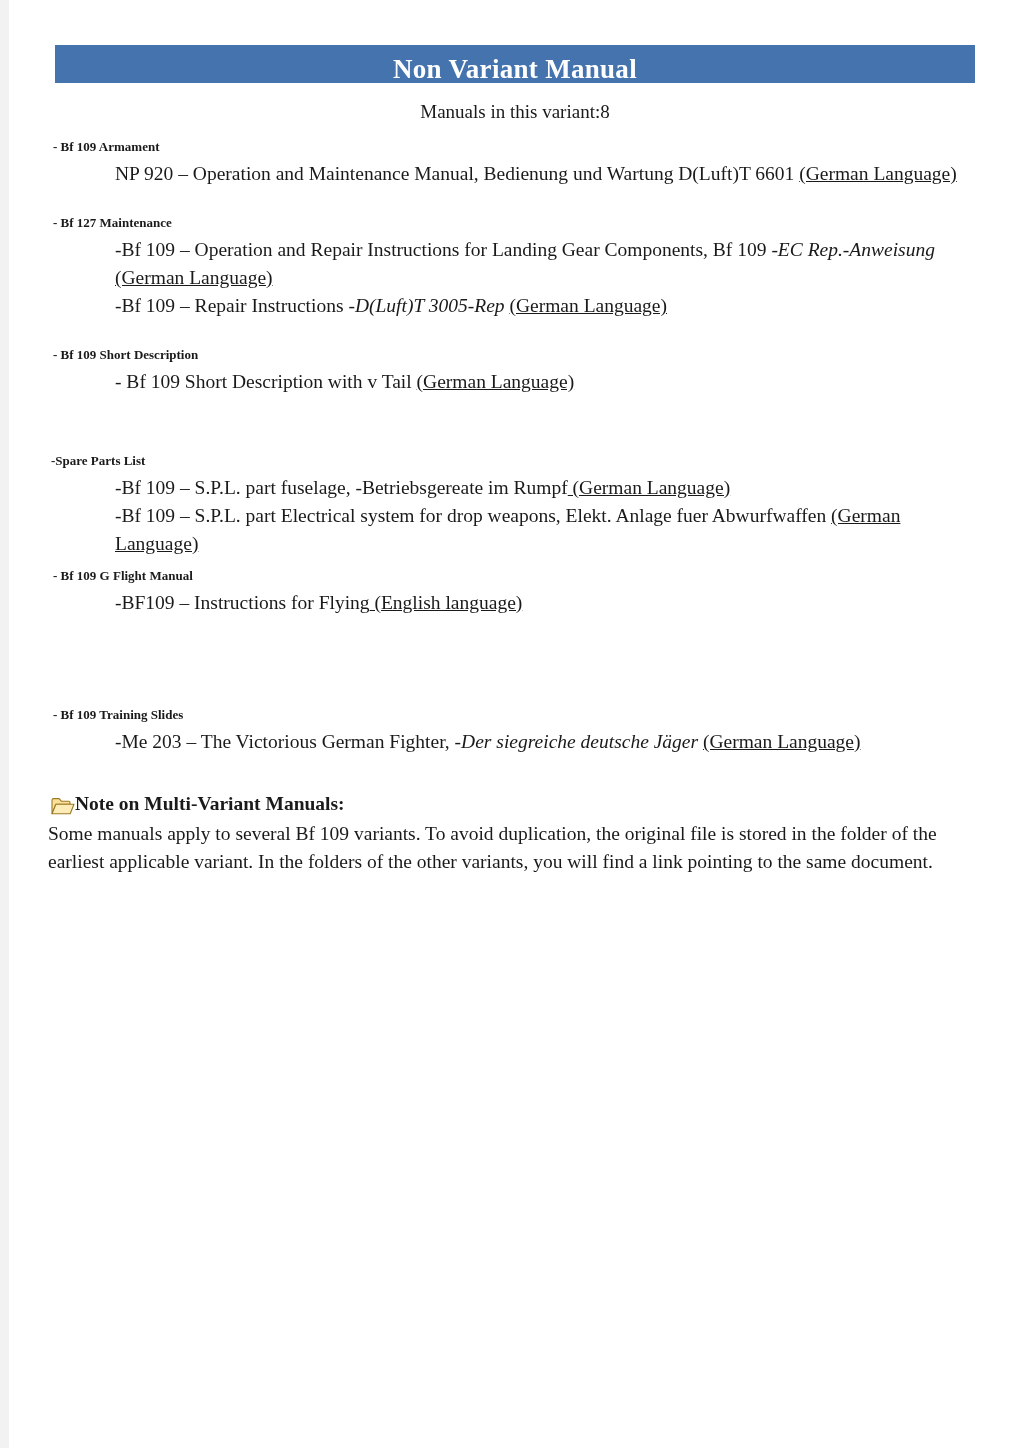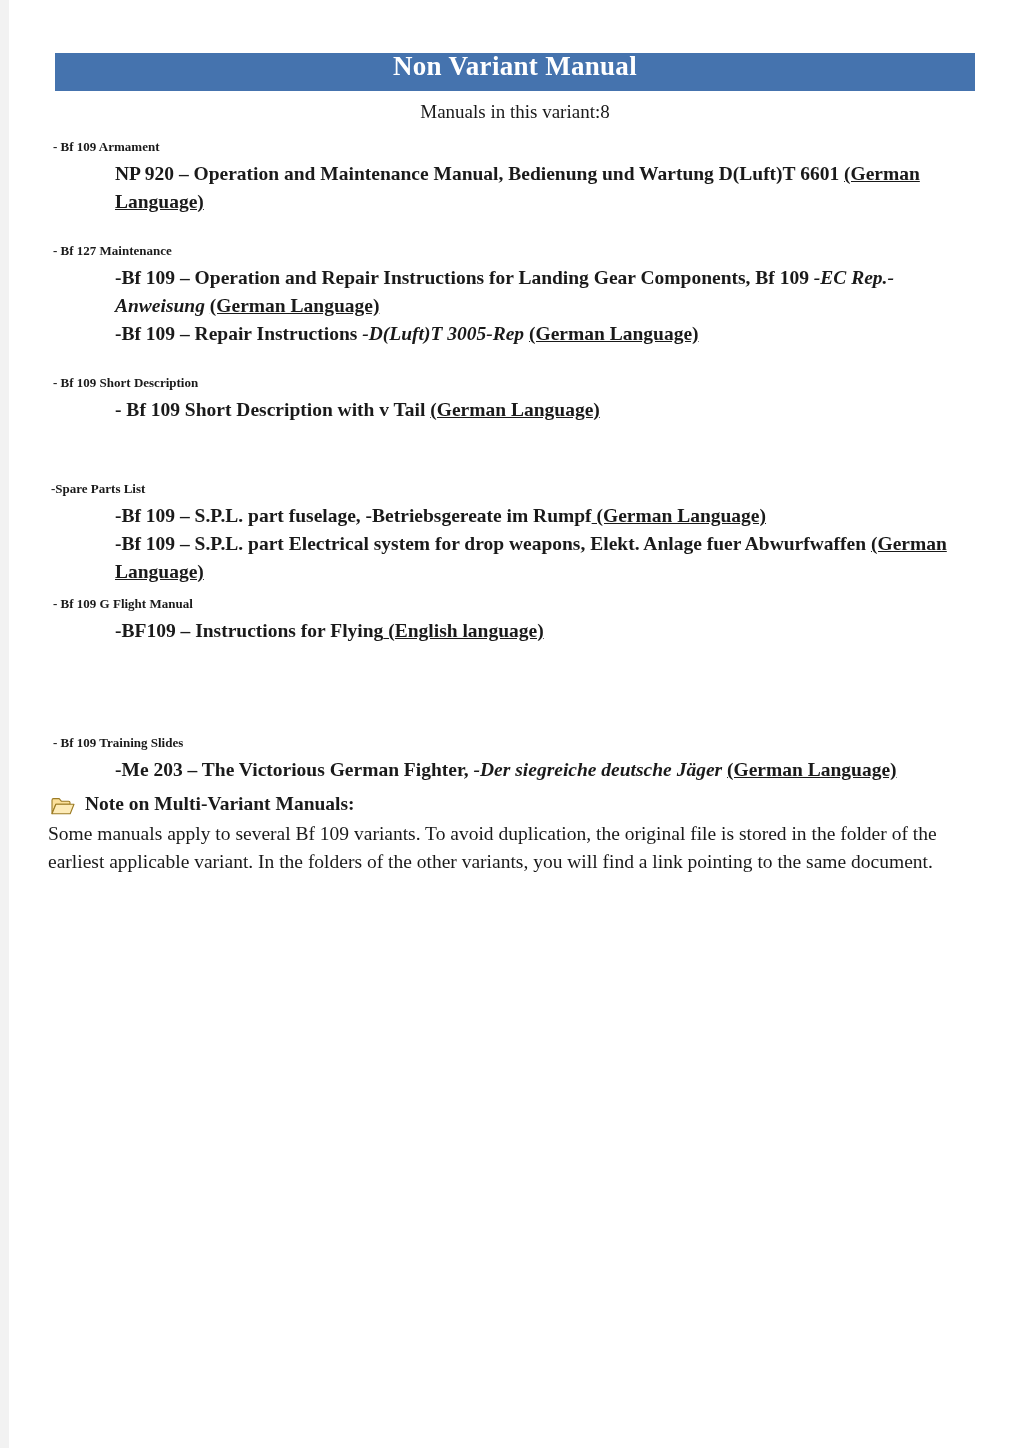--- a/index.html
+++ b/index.html
@@ -34,24 +34,23 @@
 
   
   .banner {
     position: absolute;
     left: 55px;
     top: 45px;
     width: 920px;
     height: 38px;
     background: #4573ae;
     display: flex;
-    align-items: flex-start;
+    align-items: flex-end;
     justify-content: center;
     box-sizing: border-box;
-    margin-top: 8px;
   }
   .banner-title {
     color: #ffffff;
     font-weight: bold;
     font-size: 27px;
     line-height: 1;
     letter-spacing: 0.3px;
     white-space: nowrap;
   }
 
@@ -87,42 +86,40 @@
     line-height: 27px;
     padding-left: 6px;
     white-space: nowrap;
   }
   .heading.no-pad { padding-left: 4px; margin-top: 30px; }
 
   .entry {
     padding-left: 68px;
     text-indent: 0;
     line-height: 28px;
-    font-weight: bold;
   }
 
   .it { font-style: italic; }
   .u  { text-decoration: underline; }
 
   
   .big-gap { height: 84px; }
 
   
   .note {
     position: absolute;
     left: 47px;
     top: 790px;
     width: 934px;
     font-size: 19.5px;
     line-height: 28px;
   }
   .note-head {
     display: flex;
     align-items: center;
-    gap: 10px;
     font-weight: bold;
     margin-bottom: 2px;
     padding-left: 4px;
   }
   .folder-icon {
     width: 24px;
     height: 19px;
     display: inline-block;
     flex: 0 0 auto;
     position: relative;

